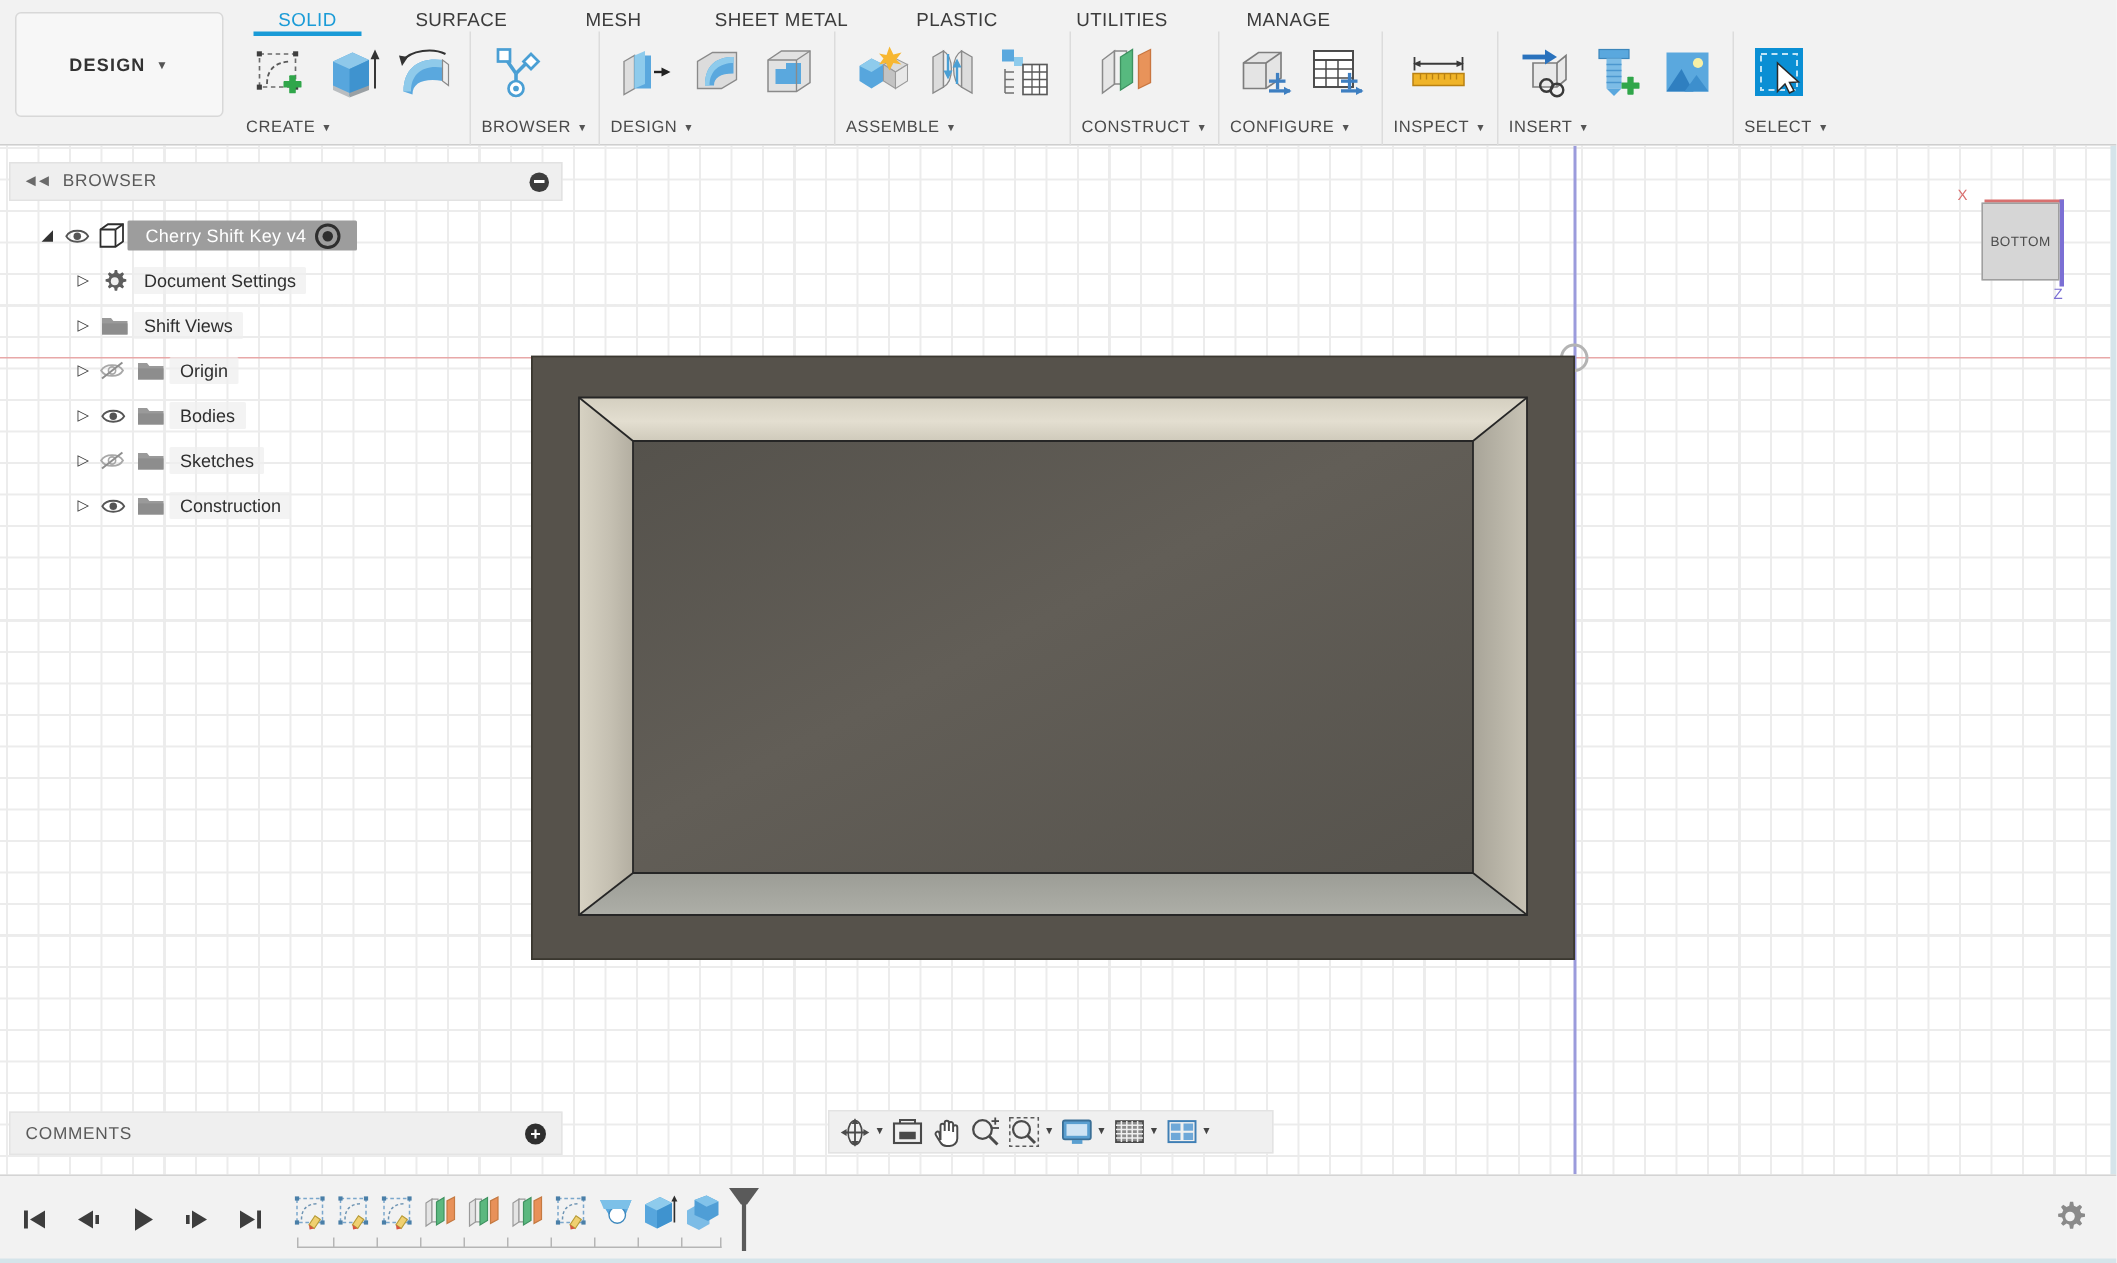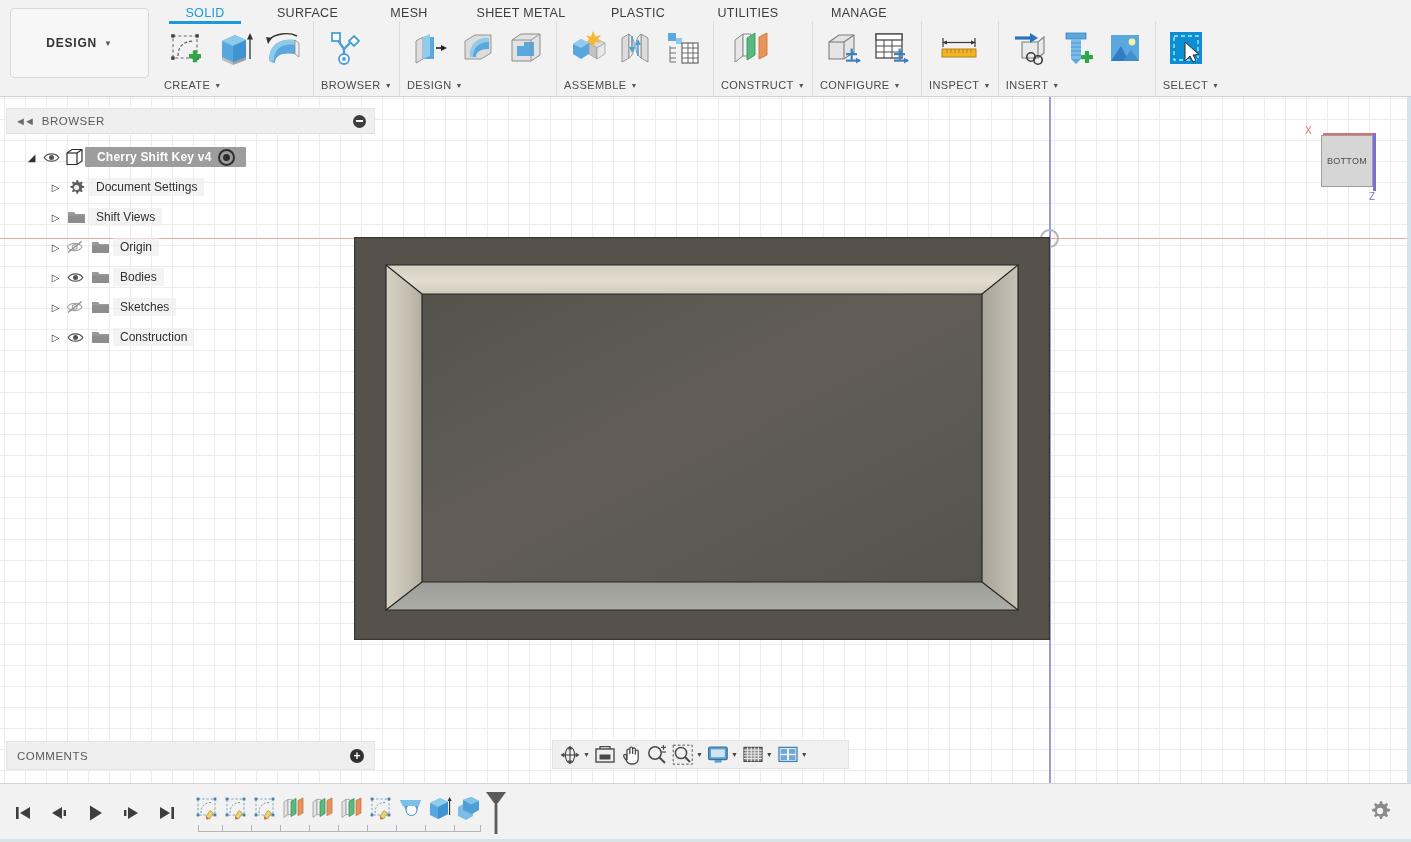--- a/index.html
+++ b/index.html
@@ -72,21 +72,21 @@
   .browser-head .minus::after { content: ""; width: 7px; height: 1.6px; background: #fff; }
 
   .tree { position: absolute; left: 6px; top: 142px; width: 369px; z-index: 6; }
   .trow { height: 30px; display: flex; align-items: center; font-size: 12px; color: #2f2f2f; cursor: pointer; }
   .trow .arrow { width: 15px; text-align: center; color: #333; font-size: 10px; }
   .arrow.expanded { color: #333; }
   .eye { width: 24px; display: flex; align-items: center; justify-content: center; cursor: pointer;}
   .tname { background: rgba(238,238,238,.72); padding: 2px 7px; border-radius: 1px; }
   .trow.root { }
   .trow.root .tname {
-    background: #9d9d9d; color: #fff; font-weight: bold; padding: 3px 34px 3px 12px;
+    background: #9d9d9d; color: #fff; font-weight: normal; padding: 3px 34px 3px 12px;
     letter-spacing: .2px;
   }
   .root-doc-icon { width: 22px; display:flex; align-items:center; justify-content:center;}
   .root-radio {
     width: 17px; height: 17px; border-radius: 50%; border: 2px solid #2e2e2e;
     display: flex; align-items: center; justify-content: center; margin-left: -28px; cursor: pointer;
     background: #9d9d9d;
   }
   .root-radio::after { content:""; width: 7px; height: 7px; border-radius: 50%; background: #2e2e2e; }
   .folder { width: 26px; display: flex; align-items: center; justify-content: center; }

